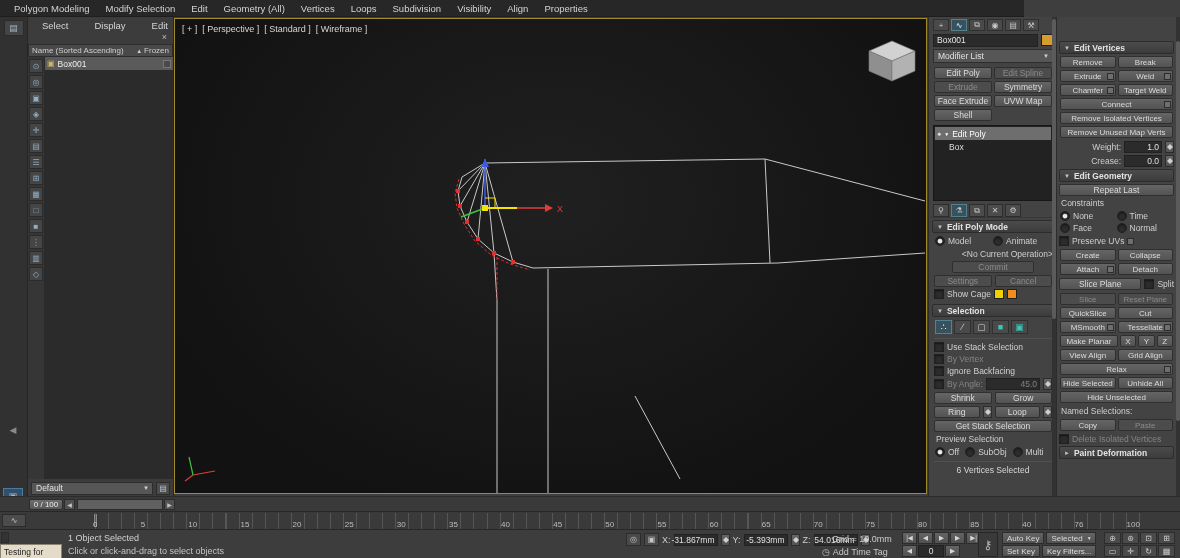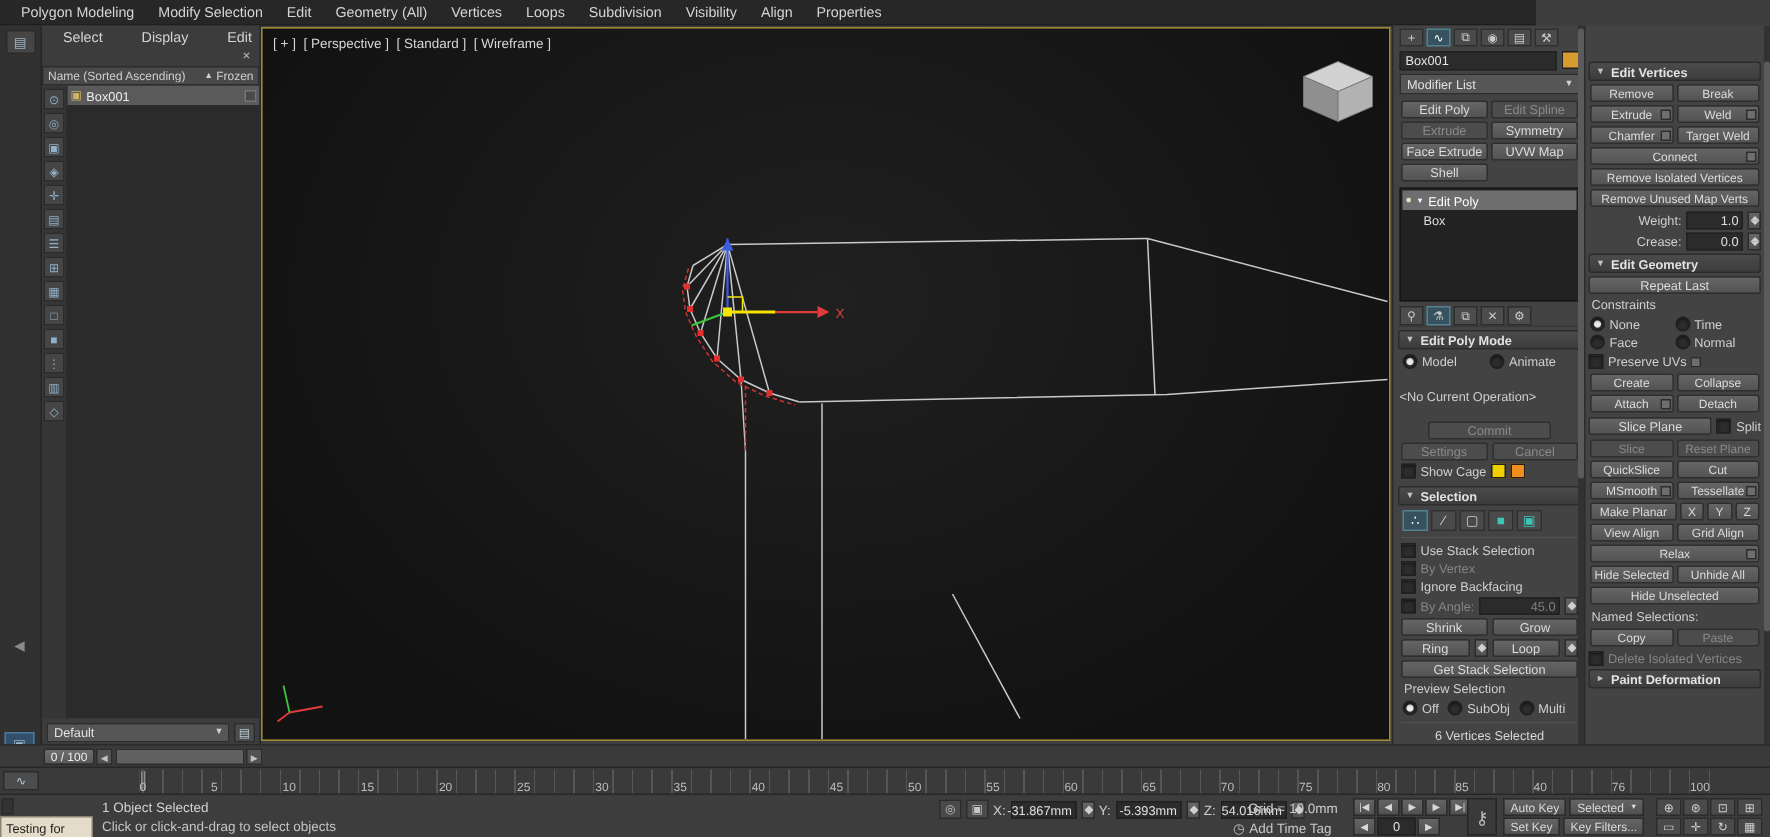--- a/index.html
+++ b/index.html
@@ -92,21 +92,21 @@
   .opt::before{content:"";flex:0 0 auto;width:8px;height:8px;background:#2c2c2c;border:1px solid #202020;
                box-shadow:inset 0 1px 2px #141414}
   .opt.radio::before{border-radius:50%}
   .opt.radio.selected::before{background:radial-gradient(circle,#ececec 0 2px,#2c2c2c 2.8px)}
   .opt.disabled{color:#858585}
   .optgrid{display:flex;flex-wrap:wrap;padding:0 2px}
   .optgrid .opt{width:50%;margin:1px 0}
   .bgrid{display:flex;flex-wrap:wrap;padding:0 1px}
   .bgrid .btn{width:calc(50% - 2px);margin:1px}
   .bgrid .btn.wide{width:calc(100% - 2px)}
-  .opnote{text-align:left;color:#cfcfcf;font-size:8.5px;margin:12px 0}
+  .opnote{text-align:right;color:#cfcfcf;font-size:8.5px;margin:2px 0}
   .nfield{height:12px;background:#2b2b2b;border:1px solid #212121;color:#e0e0e0;font-size:8.5px;
           display:flex;align-items:center;justify-content:flex-end;padding:0 2px}
   .nfield.disabled{color:#808080}
   .spin{width:9px;height:12px;background:linear-gradient(#666,#515151);border:1px solid #2c2c2c;
         position:relative}
   .spin::before,.spin::after{content:"";position:absolute;left:1px;border-left:3px solid transparent;
         border-right:3px solid transparent}
   .spin::before{top:2px;border-bottom:3px solid #cfcfcf}
   .spin::after{bottom:2px;border-top:3px solid #cfcfcf}
   .so-row{display:flex;gap:2px;padding:1px 2px}

